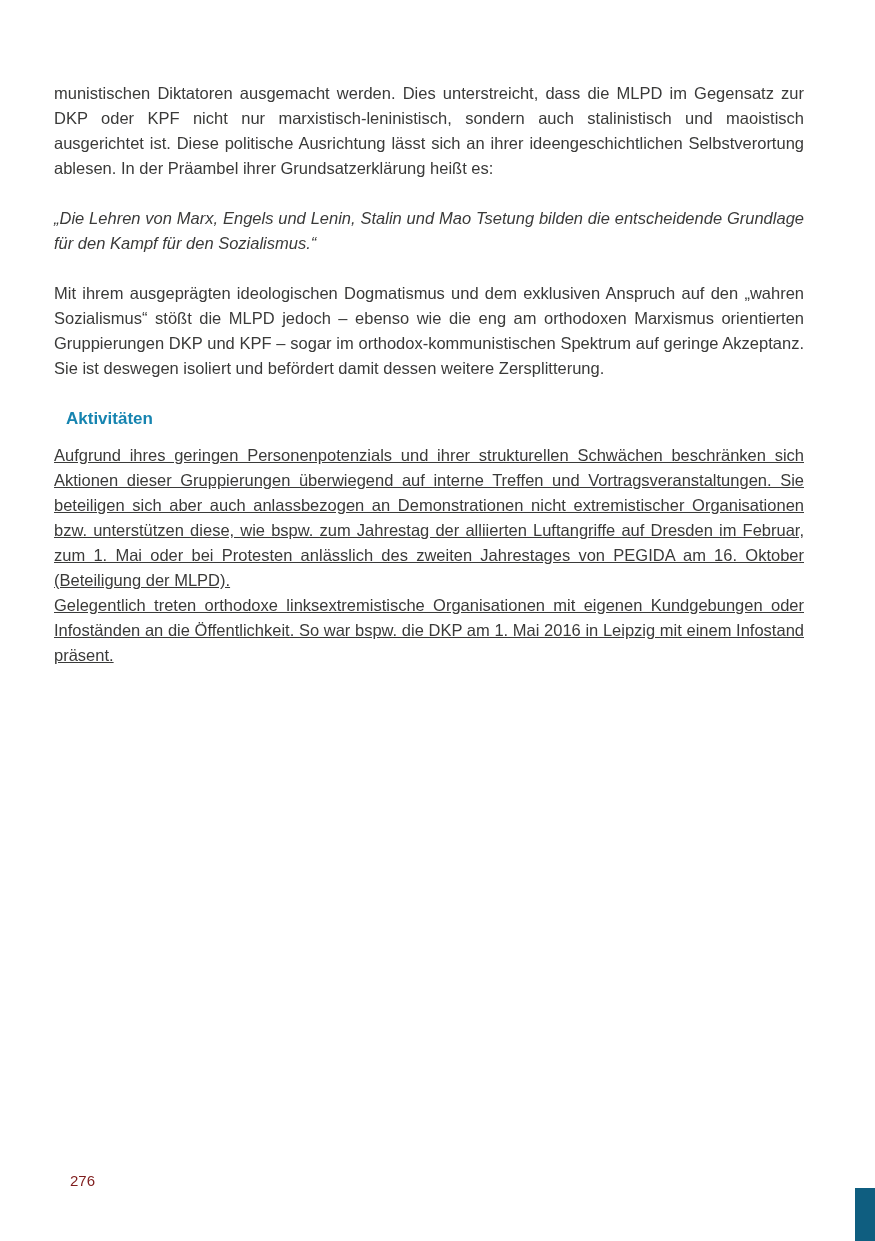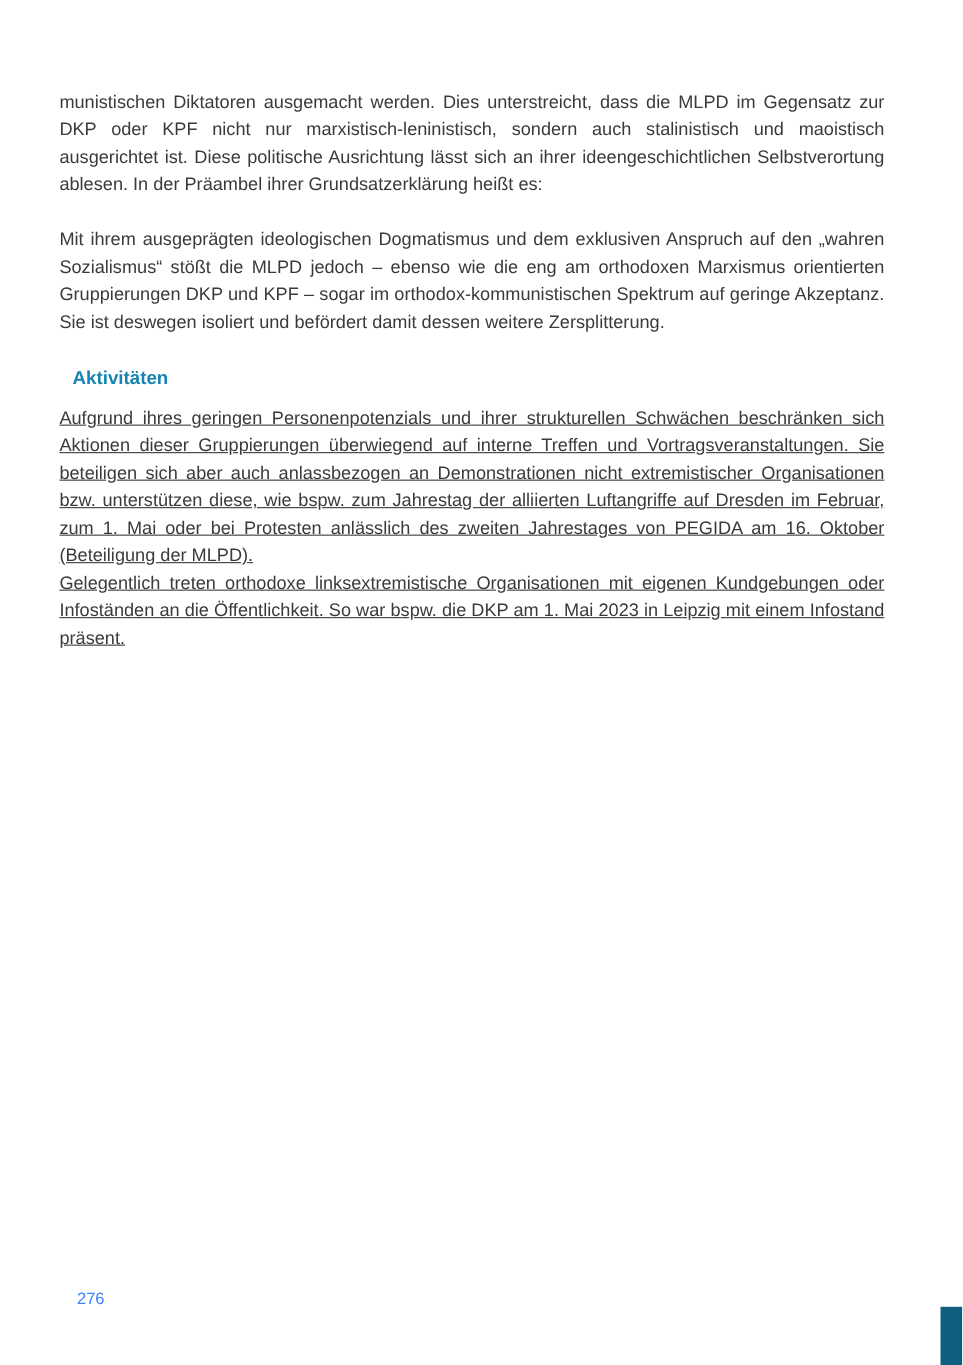--- a/index.html
+++ b/index.html
@@ -43,48 +43,49 @@
     line-height: 25px;
     font-weight: bold;
     color: #1684b0;
   }
   .page-number {
     position: absolute;
     left: 70px;
     top: 1172px;
     font-size: 15px;
     line-height: 18px;
-    color: #3b82f6;
+    color: #7f1d1d;
   }
   .chapter-tab {
     position: absolute;
     right: 0;
     bottom: 0;
     width: 20px;
     height: 53px;
     background: #0f5e80;
   }
 </style>
 </head>
 <body>
 
 <div class="page">
 
   <div class="content">
 
     <p>munistischen Diktatoren ausgemacht werden. Dies unterstreicht, dass die MLPD im Gegensatz zur DKP oder KPF nicht nur marxistisch-leninistisch, sondern auch stalinistisch und maoistisch ausgerichtet ist. Diese politische Ausrichtung lässt sich an ihrer ideengeschichtlichen Selbstverortung ablesen. In der Präambel ihrer Grundsatzerklärung heißt es:</p>
 
+    <p class="quote">„Die Lehren von Marx, Engels und Lenin, Stalin und Mao Tsetung bilden die entscheidende Grundlage für den Kampf für den Sozialismus.“</p>
 
     <p>Mit ihrem ausgeprägten ideologischen Dogmatismus und dem exklusiven Anspruch auf den „wahren Sozialismus“ stößt die MLPD jedoch – ebenso wie die eng am orthodoxen Marxismus orientierten Gruppierungen DKP und KPF – sogar im orthodox-kommunistischen Spektrum auf geringe Akzeptanz. Sie ist deswegen isoliert und befördert damit dessen weitere Zersplitterung.</p>
 
     <h2 class="section-heading">Aktivitäten</h2>
 
     <p class="tight">Aufgrund ihres geringen Personenpotenzials und ihrer strukturellen Schwächen beschränken sich Aktionen dieser Gruppierungen überwiegend auf interne Treffen und Vortragsveranstaltungen. Sie beteiligen sich aber auch anlassbezogen an Demonstrationen nicht extremistischer Organisationen bzw. unterstützen diese, wie bspw. zum Jahrestag der alliierten Luftangriffe auf Dresden im Februar, zum 1. Mai oder bei Protesten anlässlich des zweiten Jahrestages von PEGIDA am 16. Oktober (Beteiligung der MLPD).</p>
 
-    <p class="tight">Gelegentlich treten orthodoxe linksextremistische Organisationen mit eigenen Kundgebungen oder Infoständen an die Öffentlichkeit. So war bspw. die DKP am 1. Mai 2023 in Leipzig mit einem Infostand präsent.</p>
+    <p class="tight">Gelegentlich treten orthodoxe linksextremistische Organisationen mit eigenen Kundgebungen oder Infoständen an die Öffentlichkeit. So war bspw. die DKP am 1. Mai 2016 in Leipzig mit einem Infostand präsent.</p>
 
   </div>
 
   <div class="page-number">276</div>
 
   <div class="chapter-tab"></div>
 
 </div>
 
 </body></html>

